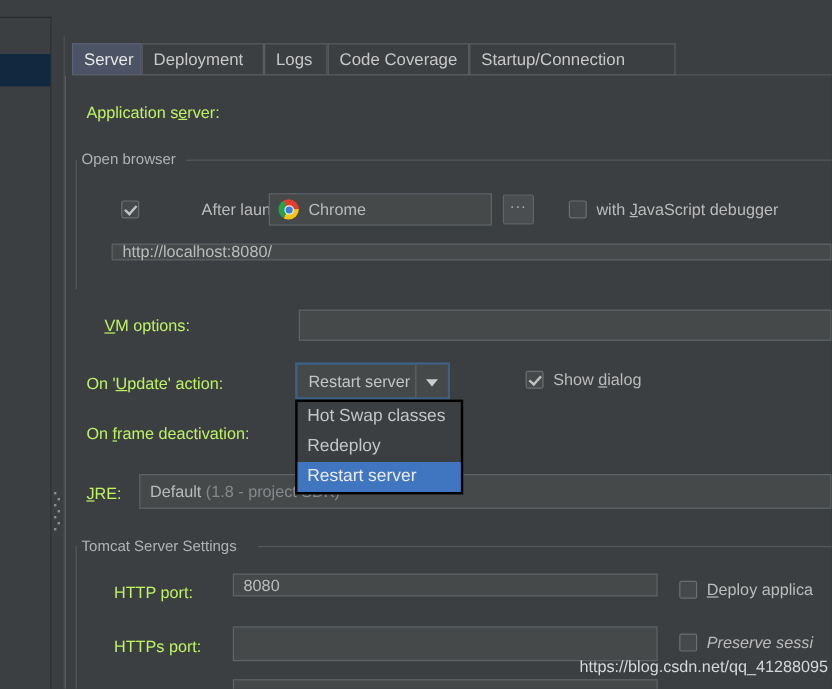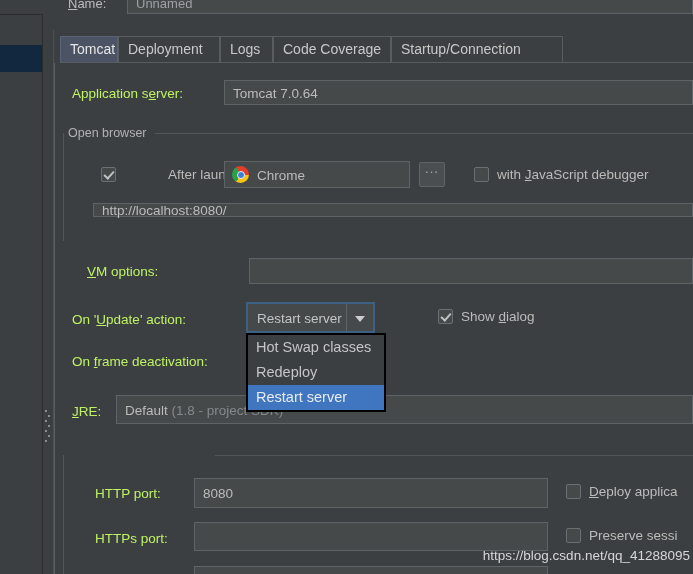--- a/index.html
+++ b/index.html
@@ -179,28 +179,20 @@
     position: absolute; right: 3px; top: 548px;
     color: #d5d7d9; font-size: 13.5px; white-space: nowrap;
     z-index: 60;
   }
 </style>
 </head>
 <body>
 
 <div class="root">
 
-  <div class="name-row">
-    <div class="name-label">
-      <u>N</u><span>ame:</span>
-    </div>
-    <div class="name-field">
-      <span>Unnamed</span>
-    </div>
-  </div>
 
   <div class="sidebar">
     <div class="sidebar-item" style="top:0px;"></div>
     <div class="sidebar-item selected" style="top:30px;"></div>
     <div class="sidebar-item" style="top:57px;"></div>
   </div>
 
   <div class="splitter">
     <div class="splitter-grip">
       <i></i>
@@ -208,36 +200,33 @@
         <i></i>
         <i></i>
         <i></i>
         <i></i>
         <i></i>
     </div>
   </div>
   <div class="vline"></div>
 
   <div class="tabbar">
-    <div class="tab selected" style="left:0px;width:58px;">Tomcat</div>
+    <div class="tab selected" style="left:0px;width:58px;">Server</div>
     <div class="tab" style="left:58px;width:102px;">Deployment</div>
     <div class="tab" style="left:160px;width:53px;">Logs</div>
     <div class="tab" style="left:213px;width:118px;">Code Coverage</div>
     <div class="tab" style="left:331px;width:172px;">Startup/Connection</div>
   </div>
   <div class="tab-underline"></div>
 
   <div class="pane">
 
     <div class="lbl" style="left:17px; top:23px;">
       Application s<u>e</u>rver:
     </div>
-    <div class="field" style="left:169px; top:17px; right:0px; height:25px;">
-      <span>Tomcat 7.0.64</span>
-    </div>
 
     <div class="group-title" style="left:13px; top:63px;">Open browser</div>
     <div class="group-rule" style="left:100px; top:70px; right:0px;"></div>
     <div class="group-lbrace" style="left:8px; top:70px; height:108px;"></div>
 
     <div class="cb checked" style="left:46px; top:104px;"></div>
     <div class="cb-lbl" style="left:69px; top:104px;margin-left:44px;">After launch</div>
 
     <div class="field" style="left:169px; top:98px; width:186px; height:27px;">
       <div class="chrome-ic" style="left:7px; top:4px;"></div>
@@ -285,42 +274,43 @@
     <div class="lbl" style="left:17px; top:341px;">
       <u>J</u>RE:
     </div>
     <div class="field" style="left:61px; top:332px; right:0px; height:29px;">
       <span>
         <span>Default</span>
         <span style="color:#86898b;">(1.8 - project SDK)</span>
       </span>
     </div>
 
+    <div class="group-title" style="left:13px; top:385px;">Tomcat Server Settings</div>
     <div class="group-rule" style="left:160px; top:392px; right:0px;"></div>
     <div class="group-lbrace" style="left:8px; top:392px; bottom:0;"></div>
 
     <div class="lbl" style="left:40px; top:423px;">
       HTTP port:
     </div>
-    <div class="field" style="left:139px; top:415px; width:354px; height:30px;">
+    <div class="field" style="left:139px; top:415px; width:354px; height:19px;">
       <span>8080</span>
     </div>
     <div class="cb" style="left:511px; top:421px;"></div>
     <div class="cb-lbl" style="left:534px; top:421px;">
       <u>D</u>eploy applica
     </div>
 
     <div class="lbl" style="left:40px; top:468px;">
       HTTPs port:
     </div>
     <div class="field" style="left:139px; top:459px; width:354px; height:29px;">
       <span></span>
     </div>
     <div class="cb" style="left:511px; top:465px;"></div>
-    <div class="cb-lbl" style="left:534px; top:465px;">Preserve sessi</div>
+    <div class="cb-lbl" style="left:534px; top:465px;font-style:italic;">Preserve sessi</div>
 
     <div class="field" style="left:139px; top:503px; width:354px; height:29px;"></div>
 
     <div class="popup" style="left:191px; top:270px; width:140px;">
       <div class="popup-item">Hot Swap classes</div>
       <div class="popup-item">Redeploy</div>
       <div class="popup-item sel">Restart server</div>
     </div>
 
   </div>

